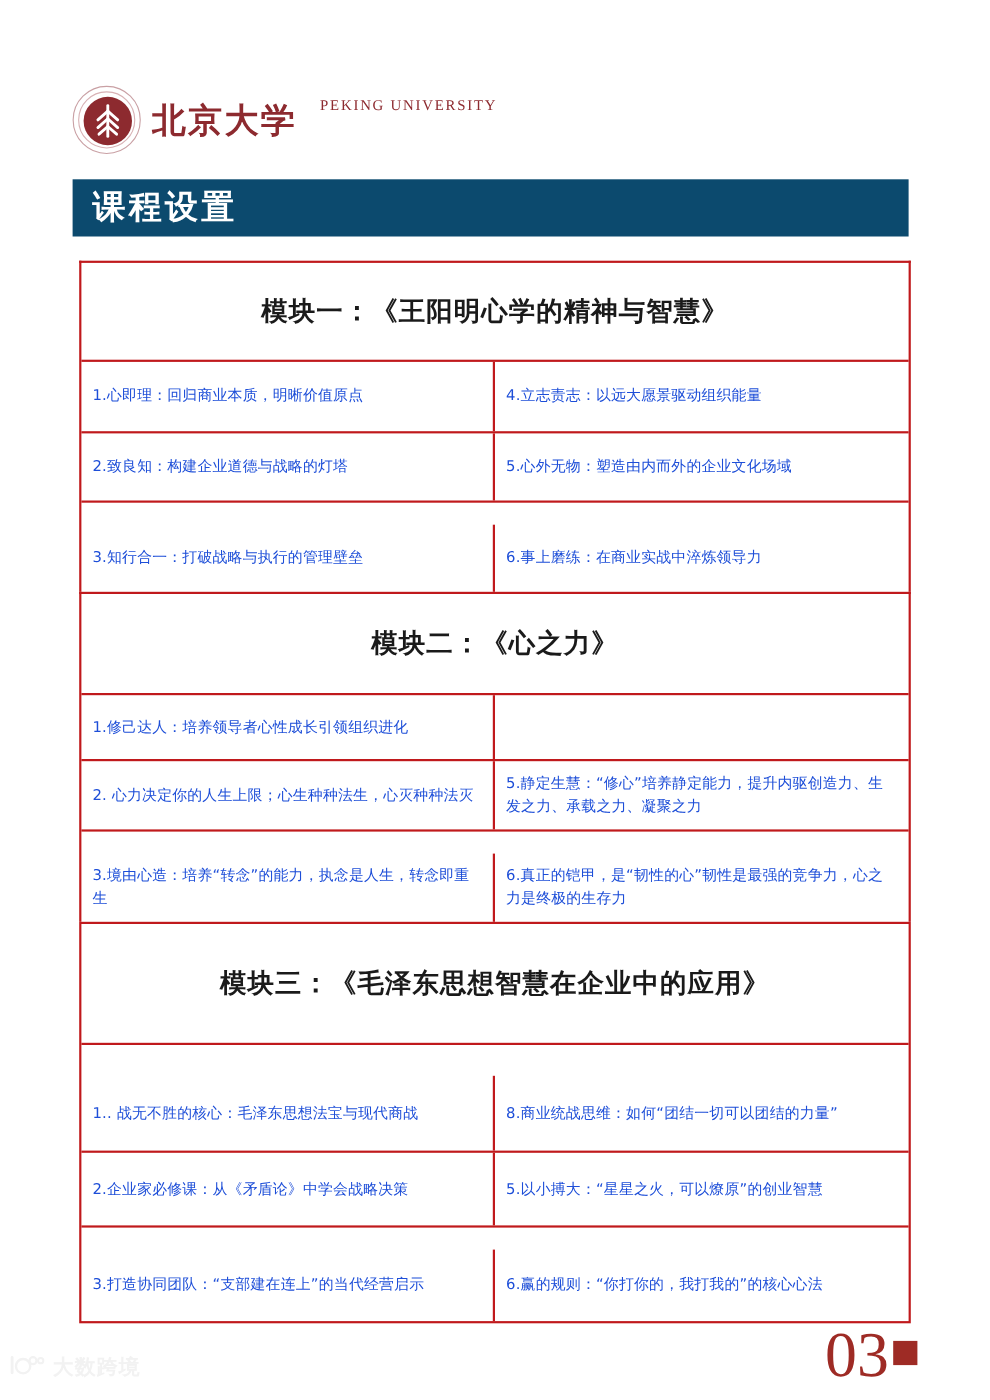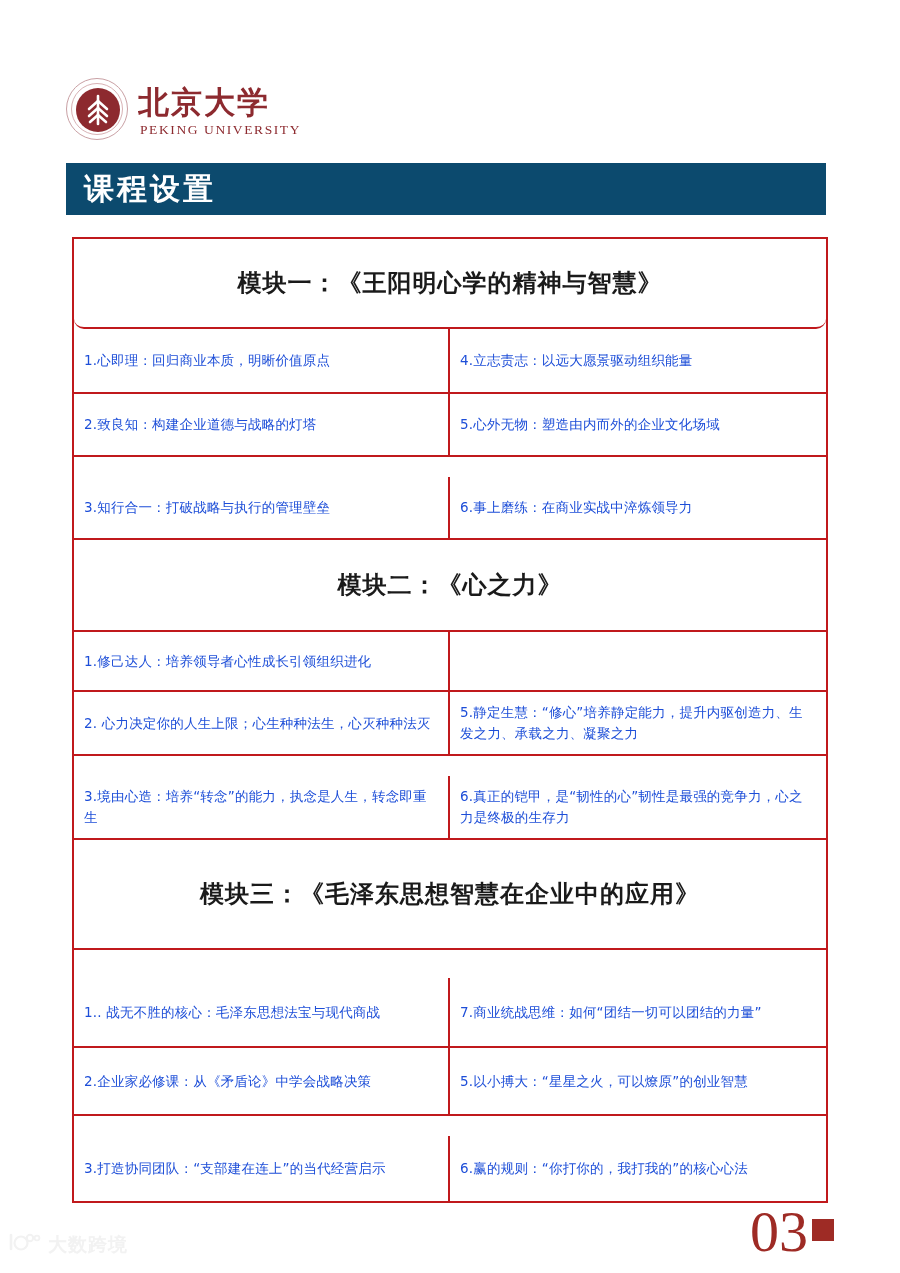--- a/index.html
+++ b/index.html
@@ -23,21 +23,21 @@
     background:#ffffff;
     border:1.5px solid #c9a0a4;
     box-sizing:border-box;
   }
   .seal .ring{
     position:absolute;left:4px;top:4px;right:4px;bottom:4px;
     border-radius:50%;
     border:1.5px solid #d8b2b5;
   }
   .seal svg{position:absolute;left:0;top:0;}
-  .wordmark{display:flex;flex-direction:column;gap:1px;}
+  .wordmark{display:flex;flex-direction:row;gap:1px;}
   .wordmark .cn{
     height:40px;display:block;
   }
   .wordmark .en{
     font-family:"Liberation Serif","DejaVu Serif",serif;
     font-size:13.5px;
     letter-spacing:1.6px;
     color:#8d2a2f;
     line-height:1;
     padding-left:2px;
@@ -78,21 +78,21 @@
     border-bottom:2.5px solid #c0191c;
     text-align:center;
     display:flex;align-items:center;justify-content:center;
     font-family:"DejaVu Sans","Liberation Sans",sans-serif;
     font-weight:700;
     font-size:24px;
     color:#1a1a1a;
     letter-spacing:1px;
     box-sizing:border-box;
   }
-  .module-title.h1{height:90px;border-radius:10px;}
+  .module-title.h1{height:90px;}
   .module-title.h2{height:92px;}
   .module-title.h3{height:110px;}
 
   .rows{display:block;}
   .row{
     display:flex;
     border-bottom:2.5px solid #c0191c;
     box-sizing:border-box;
   }
   .row:last-child{border-bottom:none;}
@@ -228,21 +228,21 @@
         <div class="cell right">6.真正的铠甲，是“韧性的心”韧性是最强的竞争力，心之力是终极的生存力</div>
       </div>
     </div>
   </div>
 
   <div class="module m3">
     <div class="module-title h3">模块三：《毛泽东思想智慧在企业中的应用》</div>
     <div class="rows">
       <div class="row r1">
         <div class="cell left">1.. 战无不胜的核心：毛泽东思想法宝与现代商战</div>
-        <div class="cell right">7.商业统战思维：如何“团结一切可以团结的力量”</div>
+        <div class="cell right">8.商业统战思维：如何“团结一切可以团结的力量”</div>
       </div>
       <div class="row r2">
         <div class="cell left">2.企业家必修课：从《矛盾论》中学会战略决策</div>
         <div class="cell right">5.以小搏大：“星星之火，可以燎原”的创业智慧</div>
       </div>
       <div class="row r3">
         <div class="cell left">3.打造协同团队：“支部建在连上”的当代经营启示</div>
         <div class="cell right">6.赢的规则：“你打你的，我打我的”的核心心法</div>
       </div>
     </div>

